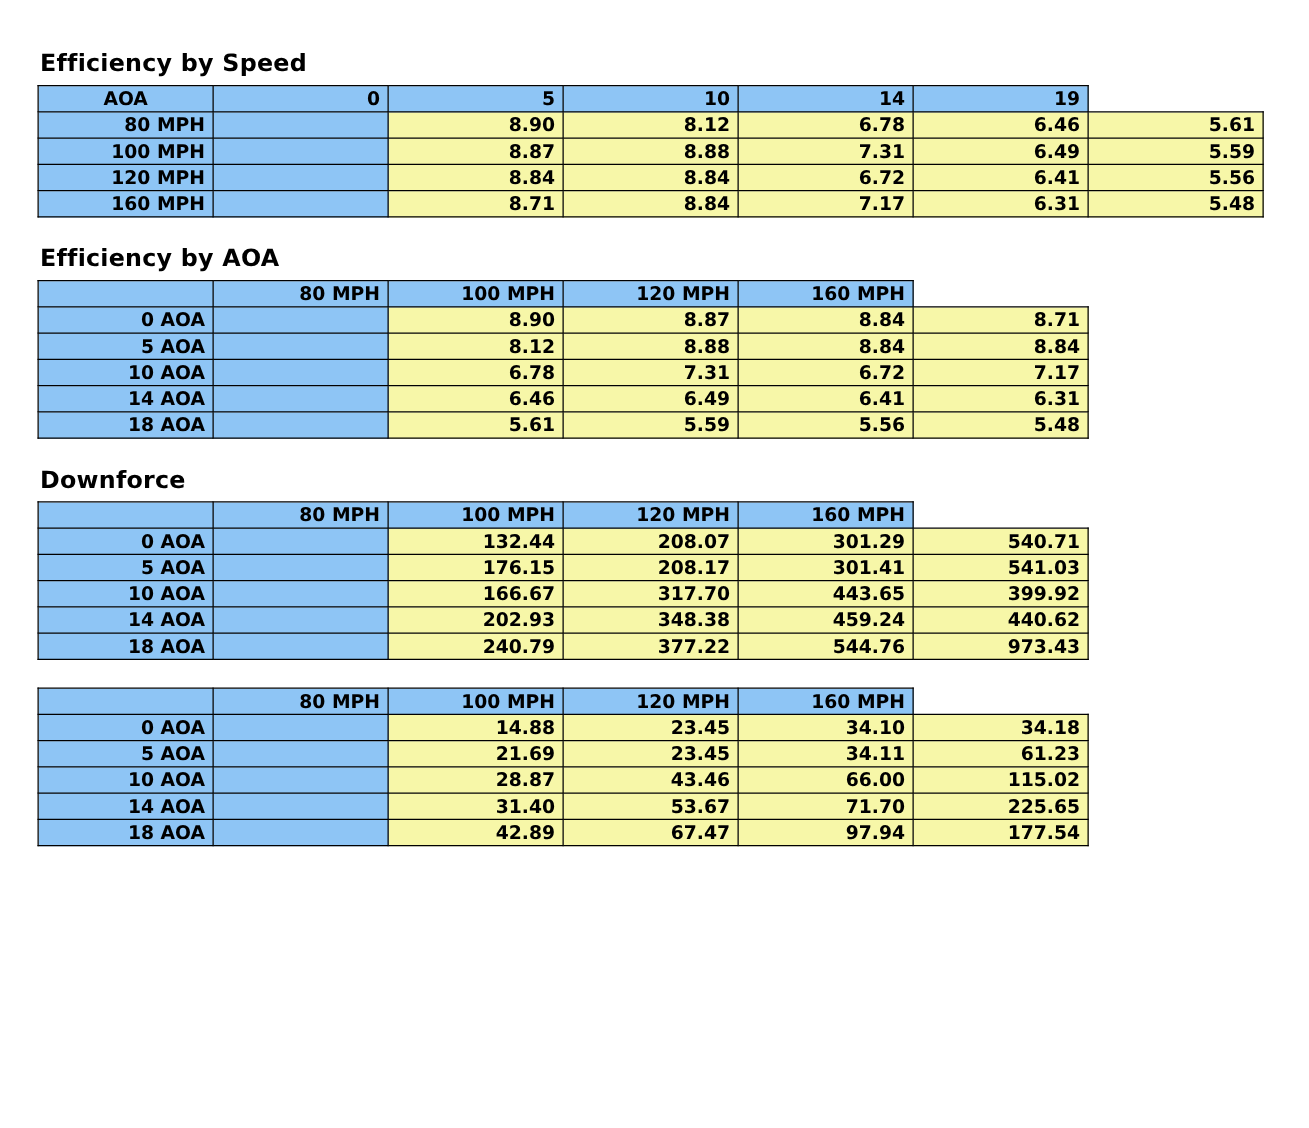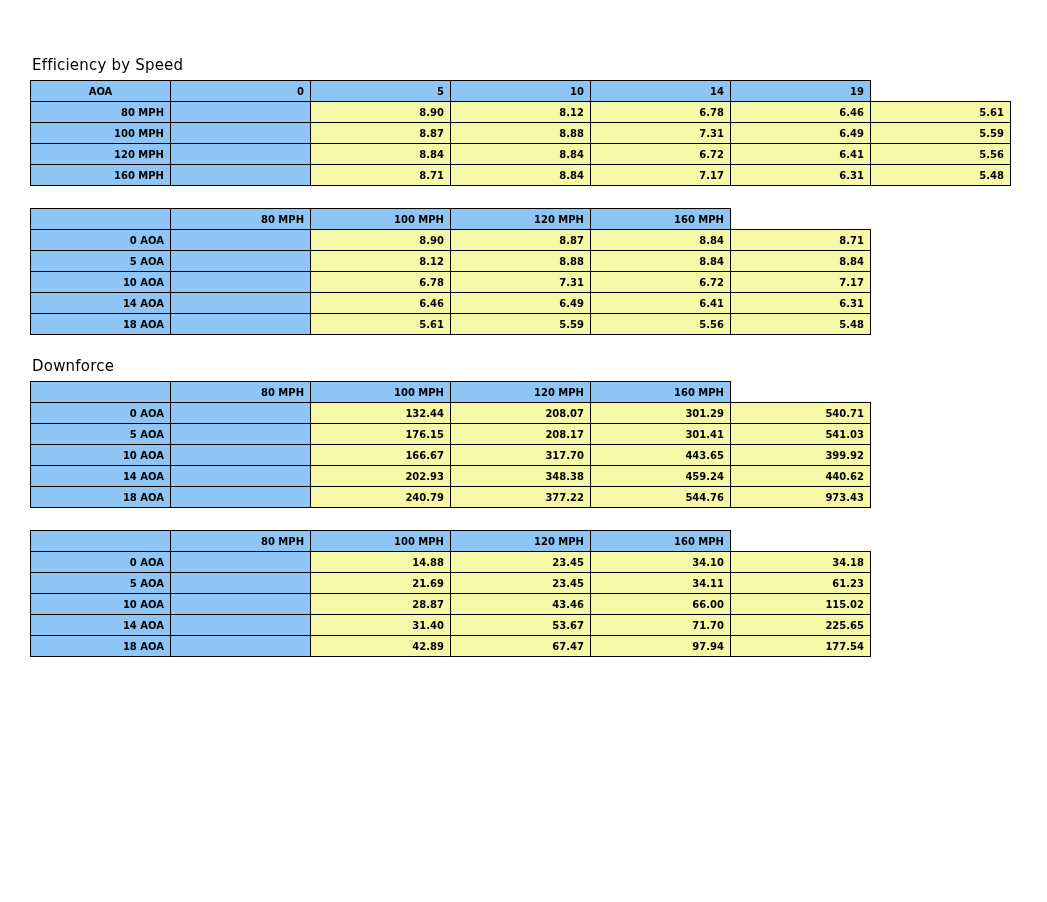--- a/index.html
+++ b/index.html
@@ -15,30 +15,30 @@
     overflow: hidden;
   }
   .page {
     padding: 40px 0 0 30px;
     box-sizing: border-box;
   }
   .section {
     margin-bottom: 22px;
   }
   .section-title {
-    font-size: 15px;
-    font-weight: normal;
+    font-size: 19px;
+    font-weight: bold;
     color: #000000;
-    margin: 16px 0 6px 2px;
+    margin: 0 0 6px 2px;
     letter-spacing: 0.2px;
   }
   table.grid {
     border-collapse: collapse;
     border-spacing: 0;
-    font-size: 10px;
+    font-size: 15px;
     font-weight: bold;
     border-radius: 31px;
   }
   table.grid td, table.grid th {
     border: 1px solid #000000;
     height: 21px;
     padding: 0 6px;
     white-space: nowrap;
     box-sizing: border-box;
   }
@@ -120,20 +120,21 @@
         <td class="val">8.84</td>
         <td class="val">7.17</td>
         <td class="val">6.31</td>
         <td class="val">5.48</td>
       </tr>
     </tbody>
       </table>
   </div>
 
   <div class="section">
+    <div class="section-title">Efficiency by AOA</div>
     <table class="grid t-wide">
       <tbody>
           <tr>
         <td class="hdr left-corner"></td>
         <td class="hdr">80 MPH</td>
         <td class="hdr">100 MPH</td>
         <td class="hdr">120 MPH</td>
         <td class="hdr">160 MPH</td>
       </tr>
       <tr>

